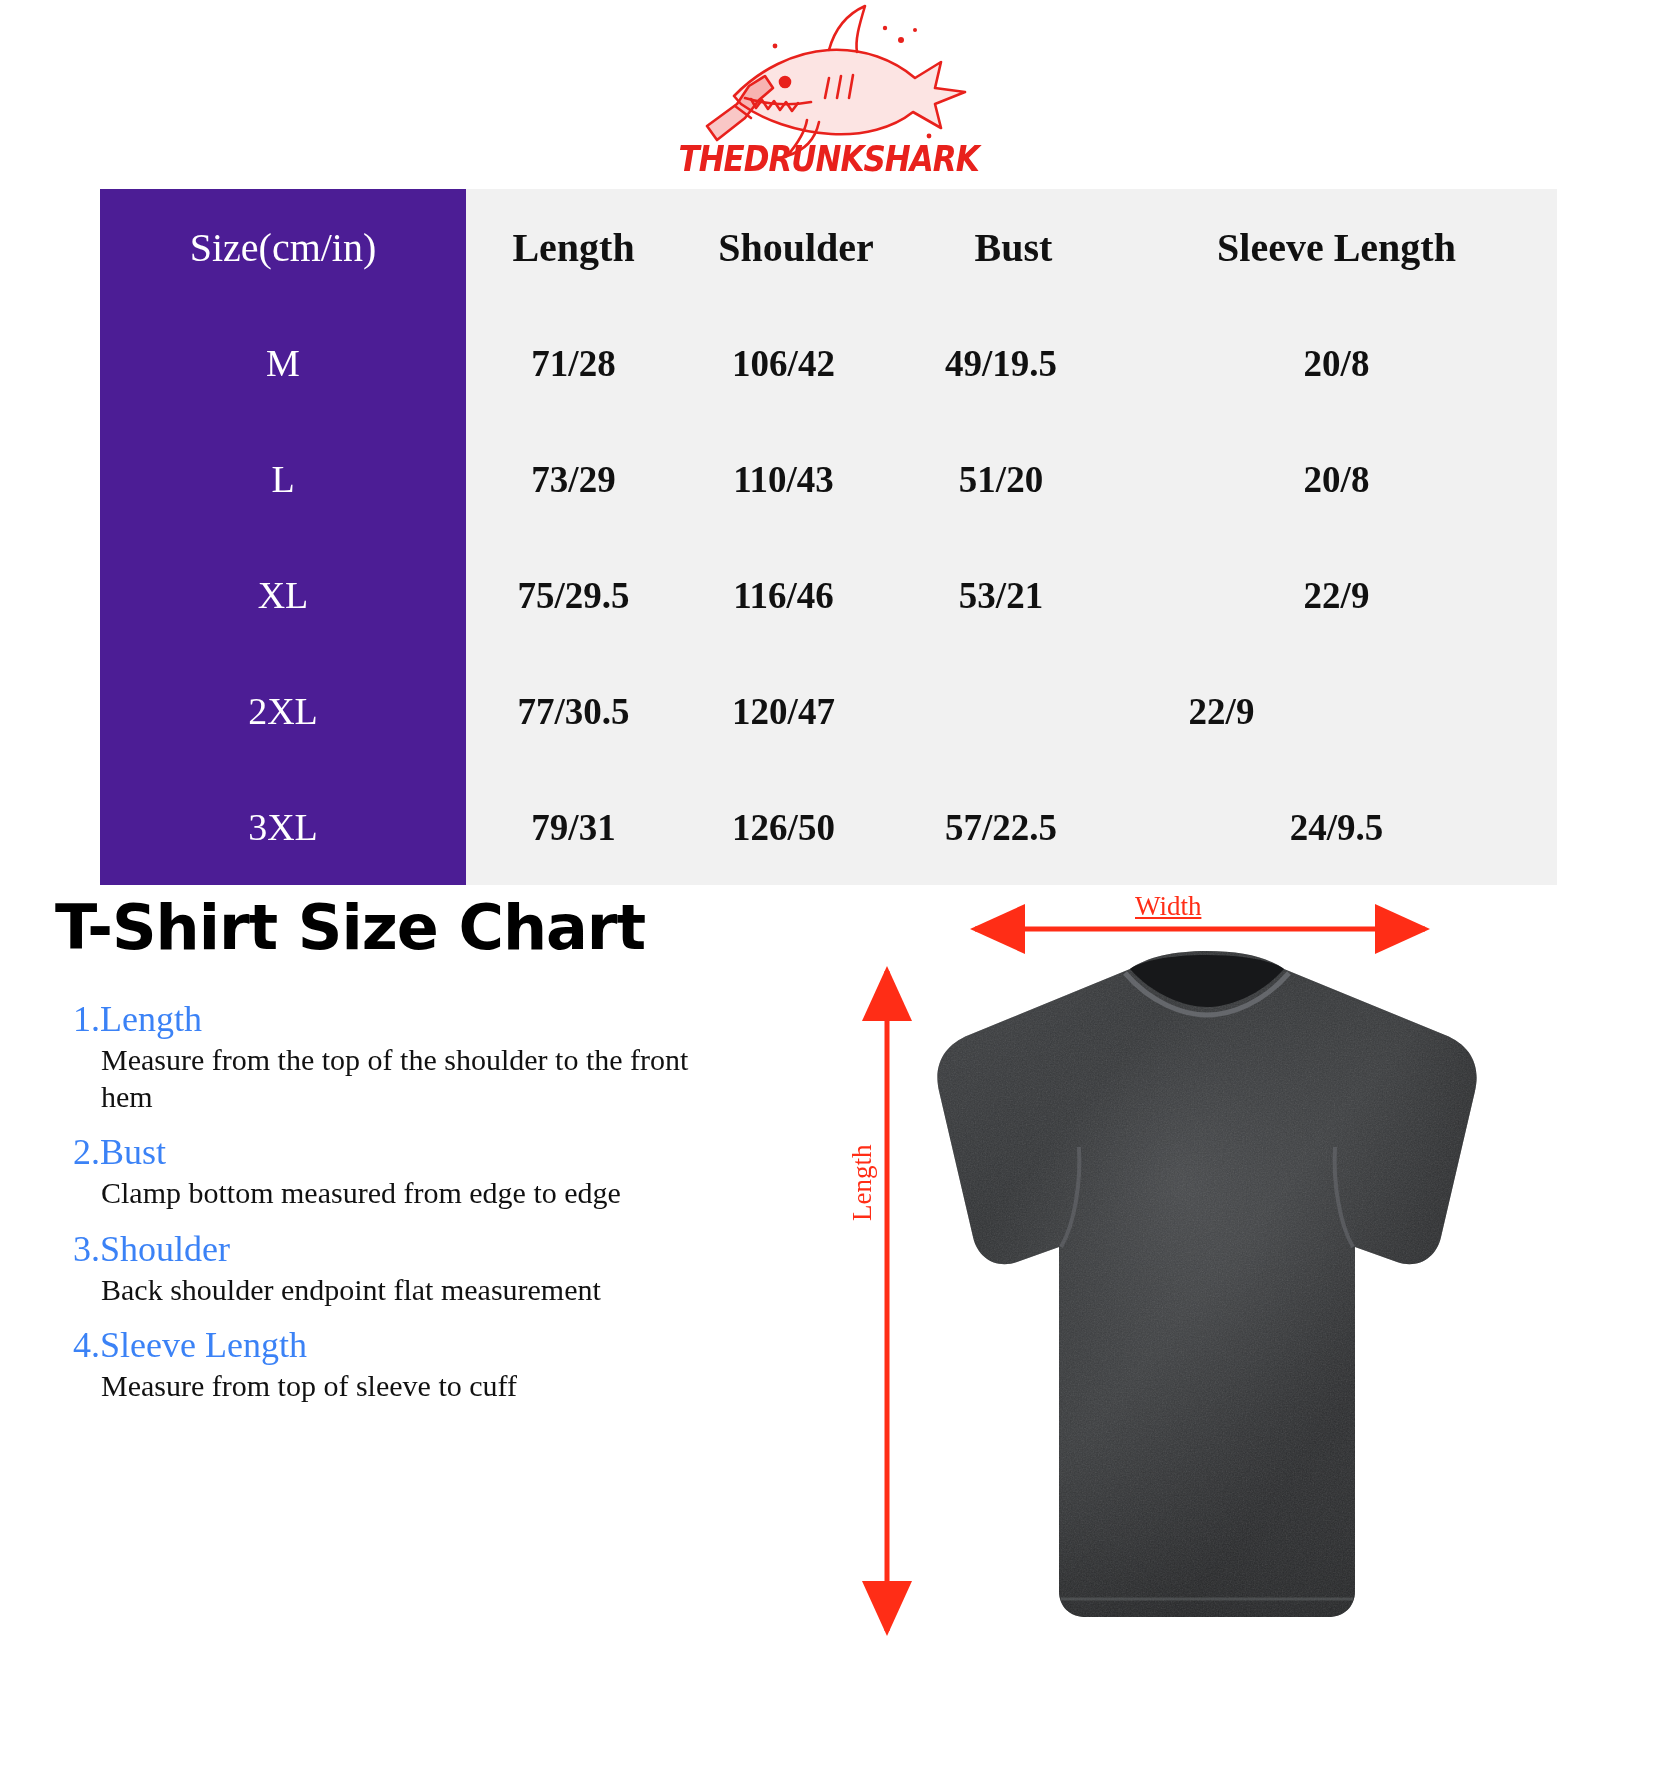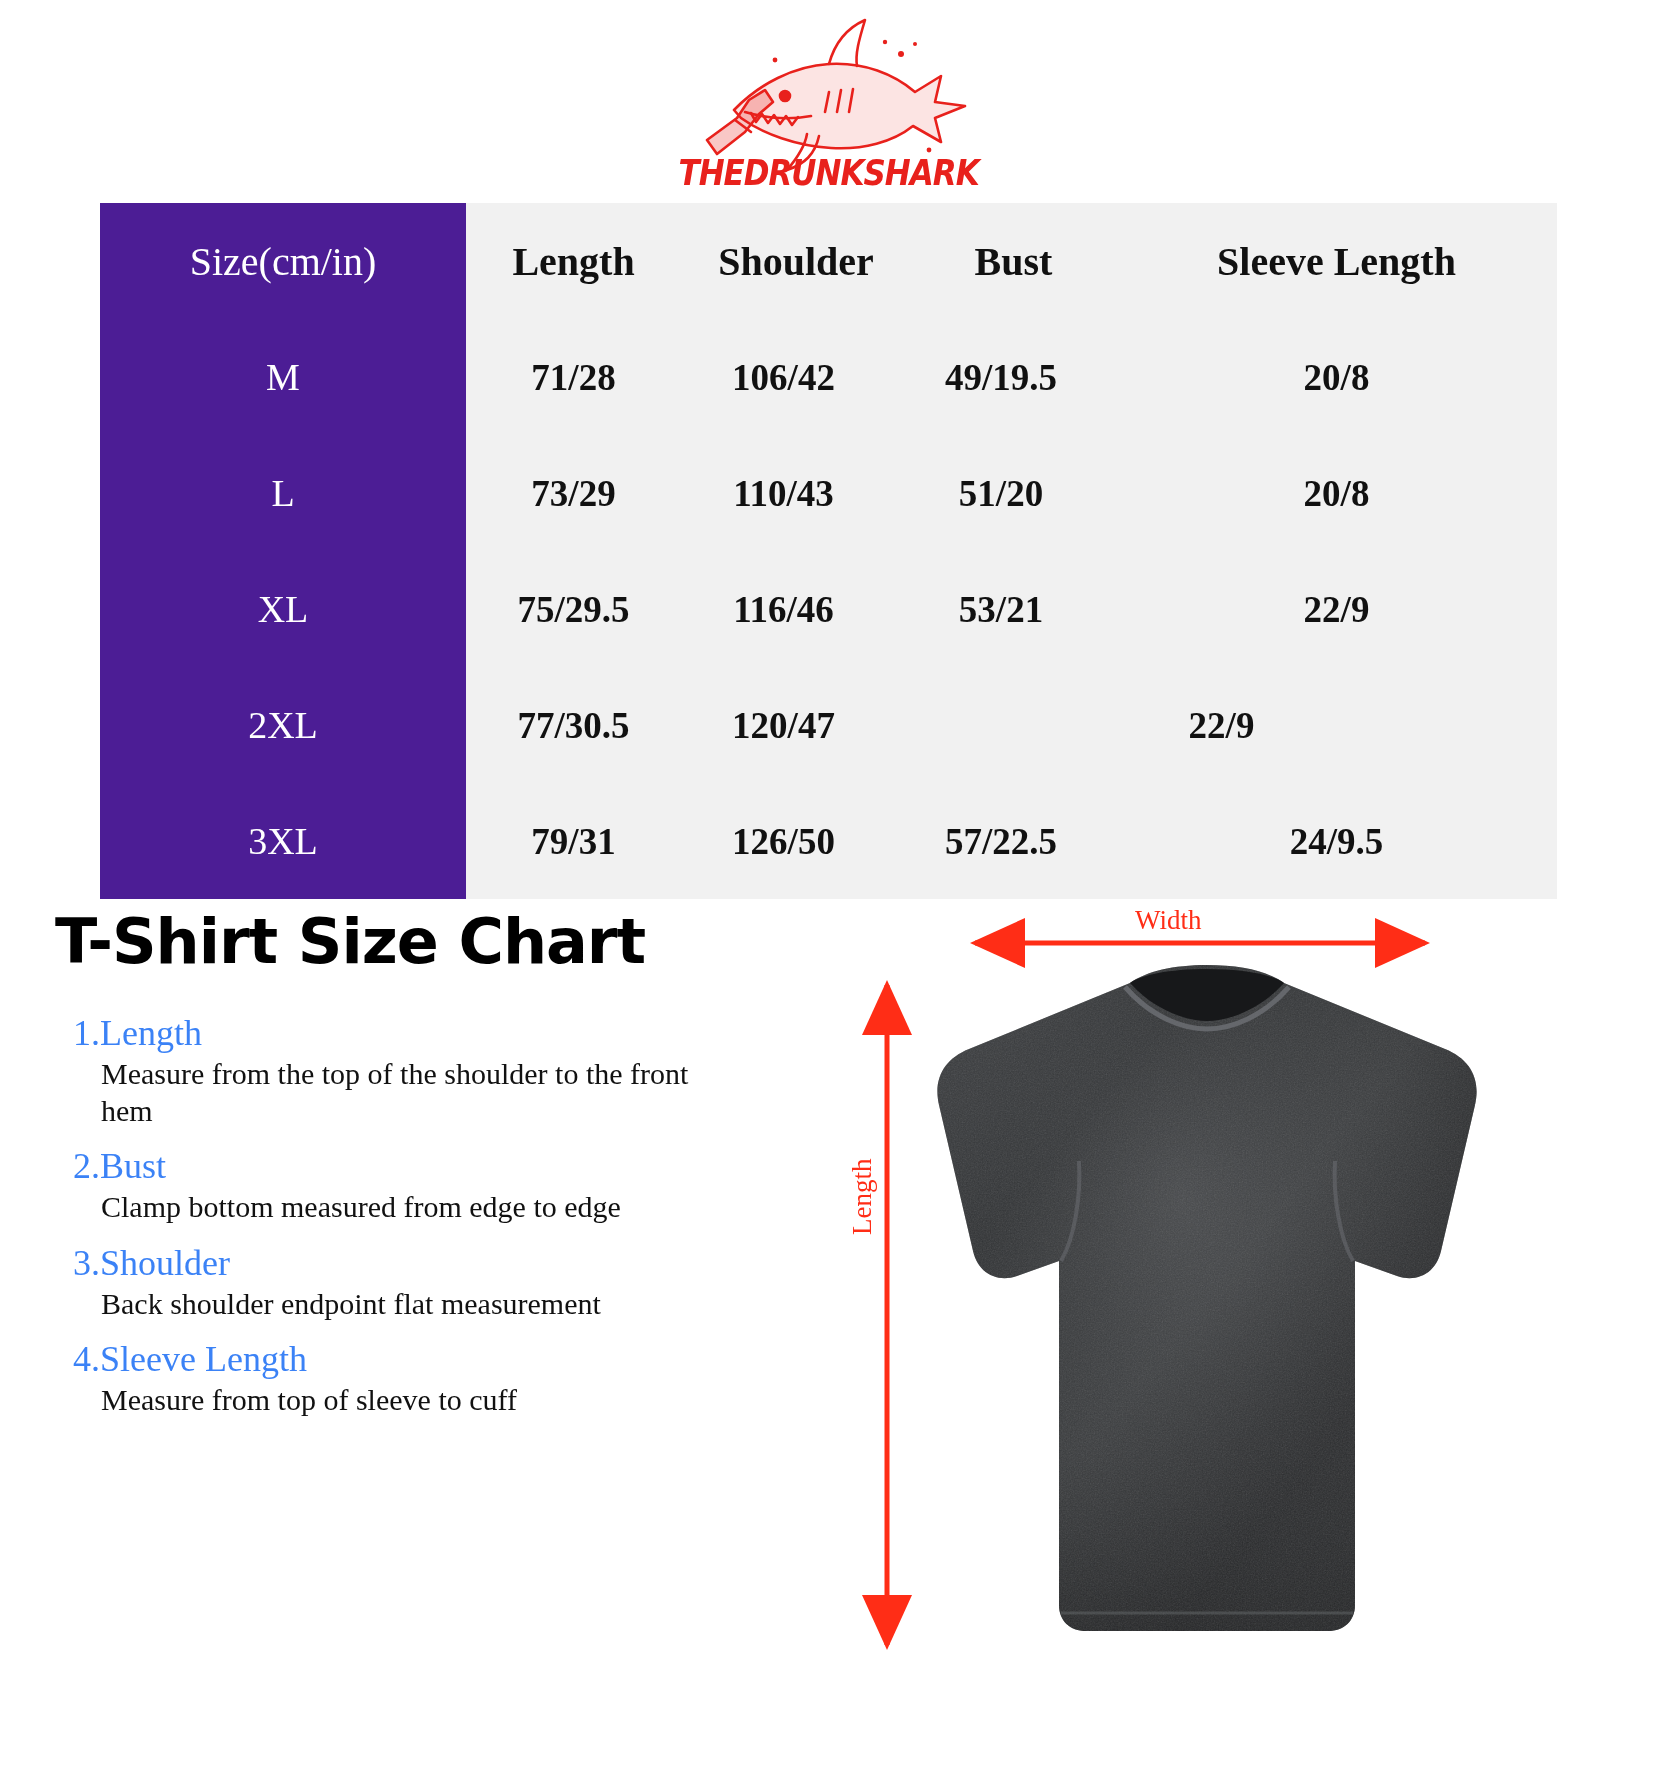--- a/index.html
+++ b/index.html
@@ -13,21 +13,20 @@
     height: 1785px;
     font-family: "Liberation Serif", serif;
     color: #111111;
     position: relative;
     overflow: hidden;
   }
 
   
   .logo-area {
     width: 100%;
-    padding-top: 14px;
     display: flex;
     justify-content: center;
     align-items: flex-start;
   }
   .logo-wrap {
     width: 300px;
     height: 185px;
     position: relative;
   }
   .logo-svg { display: block; }
@@ -139,21 +138,21 @@
     position: relative;
     height: 770px;
   }
   .shirt-svg { position: absolute; left: 0; top: 0; }
   .arrow-label {
     position: absolute;
     color: #ff2d16;
     font-size: 27px;
     font-family: "Liberation Serif", serif;
   }
-  .label-width { left: 290px; top: 0px; }
+  .label-width { left: 290px; top: 0px; text-decoration: underline; }
   .label-length {
     left: 2px;
     top: 330px;
     transform: rotate(-90deg);
     transform-origin: left top;
   }
 </style>
 </head>
 <body>
 

